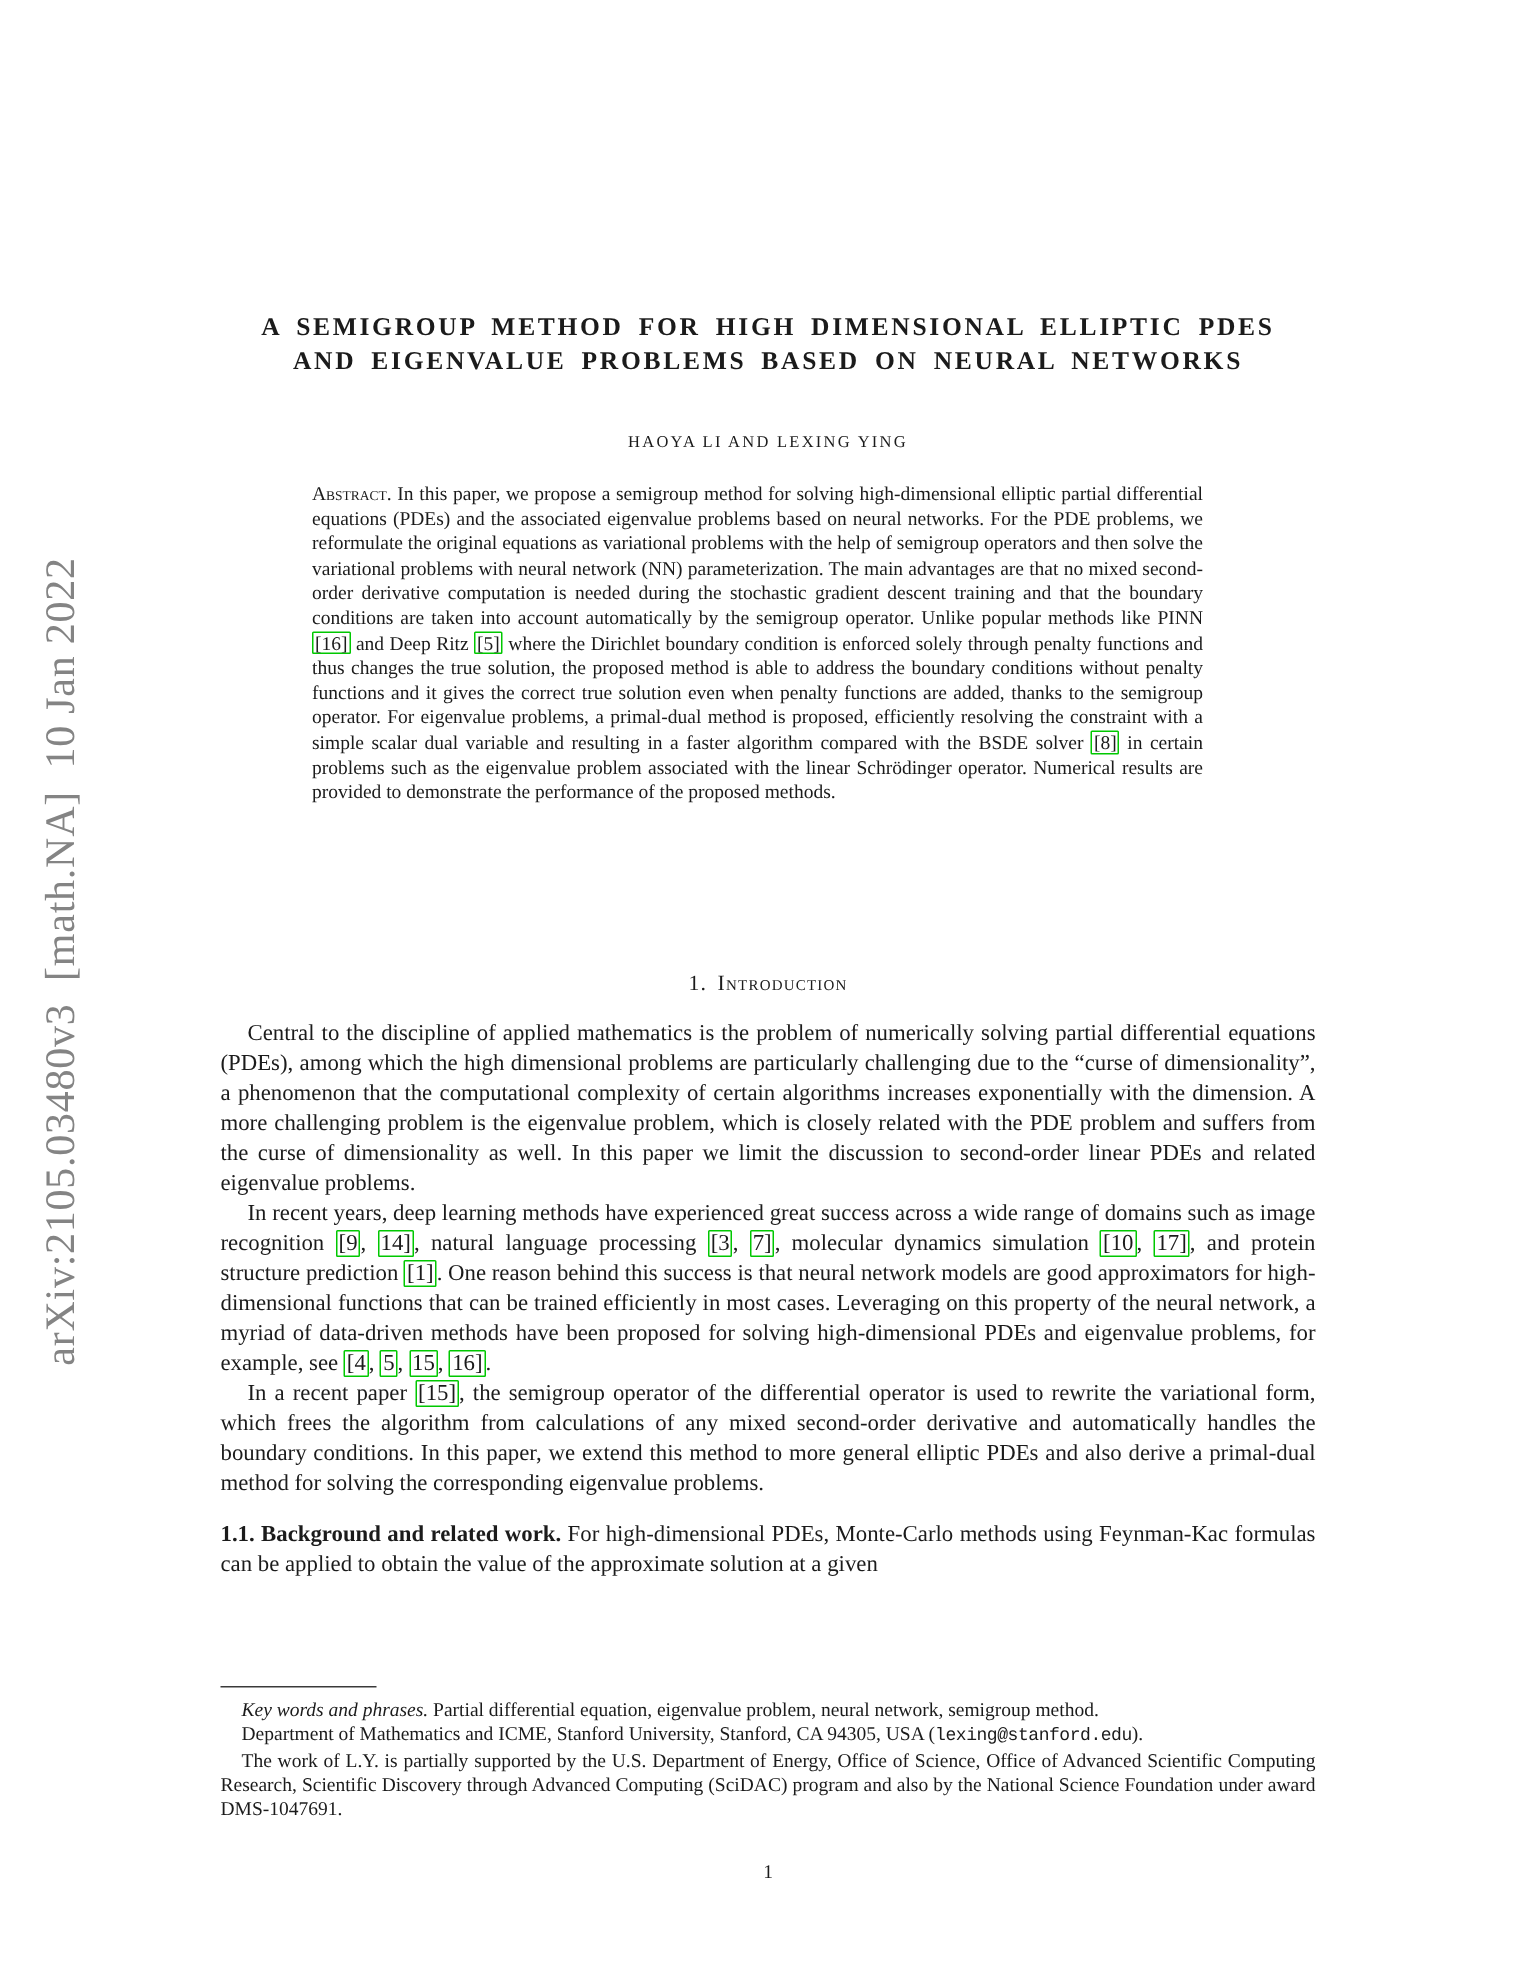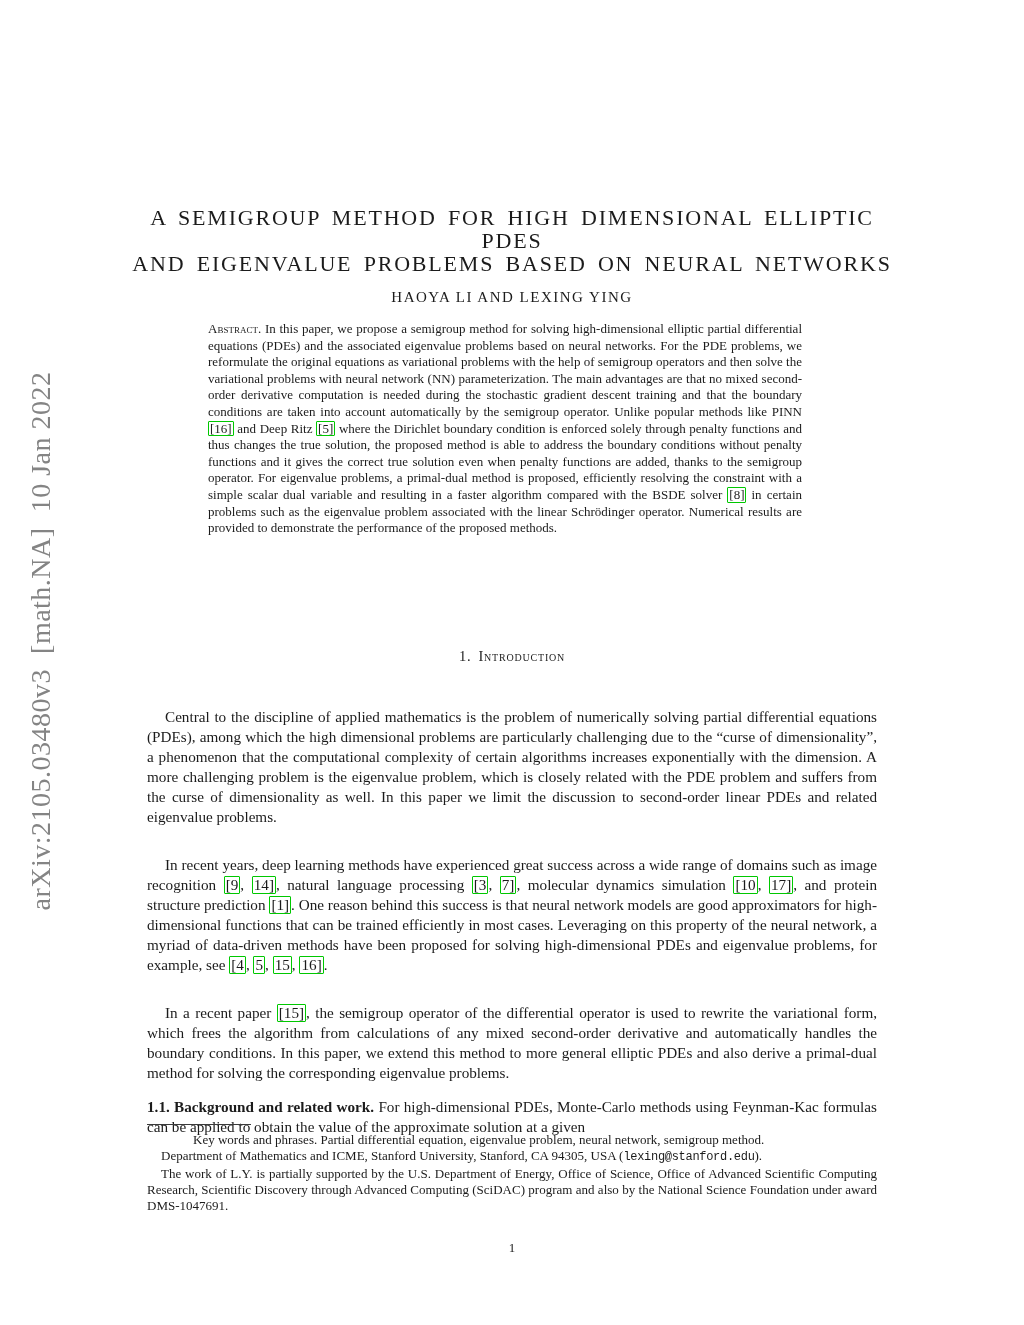--- a/index.html
+++ b/index.html
@@ -14,28 +14,28 @@
   .watermark{
     position:absolute;left:-268px;top:624px;width:620px;height:34px;
     transform:rotate(-90deg);transform-origin:center center;
     text-align:center;font-size:28px;color:#848484;white-space:pre;
     letter-spacing:0.5px;
   }
 
   
   .title{
     position:absolute;top:206px;left:122px;width:780px;text-align:center;
-    font-weight:normal;font-size:22px;line-height:23px;letter-spacing:1.8px;
+    font-weight:bold;font-size:17px;line-height:23px;letter-spacing:1.8px;
     word-spacing:4px;
   }
 
   
   .authors{
     position:absolute;top:289px;left:147px;width:730px;text-align:center;
-    font-size:15px;letter-spacing:1.5px;
+    font-size:11px;letter-spacing:1.5px;
   }
 
   
   .abstract{
     position:absolute;top:321px;left:208px;width:594px;
     font-size:13px;line-height:16.6px;text-align:justify;
   }
 
   
   .section-heading{
@@ -43,40 +43,40 @@
     font-size:14.5px;letter-spacing:0.8px;
   }
   .section-heading .sec-num{margin-right:7px;}
 
   
   .body-col{
     position:absolute;top:679px;left:147px;width:730px;
     font-size:15.2px;line-height:20px;text-align:justify;
   }
   .para{margin:0;}
-  .para.indent{text-indent:18px;margin-top:28px;}
+  .para.indent{text-indent:18px;}
   .para.subsection{margin-top:14px;text-indent:0;}
 
   
   .footnotes{
     position:absolute;top:1124px;left:147px;width:730px;
     font-size:13px;line-height:16.3px;text-align:justify;
   }
   .fn-rule{width:104px;border-top:1.4px solid #3a3a3a;margin-bottom:7px;}
   .fn{margin:0;text-indent:14px;}
 
   .page-number{
     position:absolute;top:1240px;left:147px;width:730px;text-align:center;
     font-size:13px;
   }
 
   
   .seg-sc{font-variant:small-caps;text-align:right;}
   .seg-b{font-weight:bold;margin-top:31px;}
-  .seg-i{margin-left:32px;}
+  .seg-i{font-style:italic;}
   .seg-mono{
     font-family:"Liberation Mono","DejaVu Sans Mono",monospace;
     font-size:12px;letter-spacing:-0.3px;
   }
   .seg-cite{
     border:1.4px solid #00c800;border-radius:1px;padding:0 1px;
     display:inline-block;line-height:1.05;text-indent:0;
   }
 </style>
 </head>

